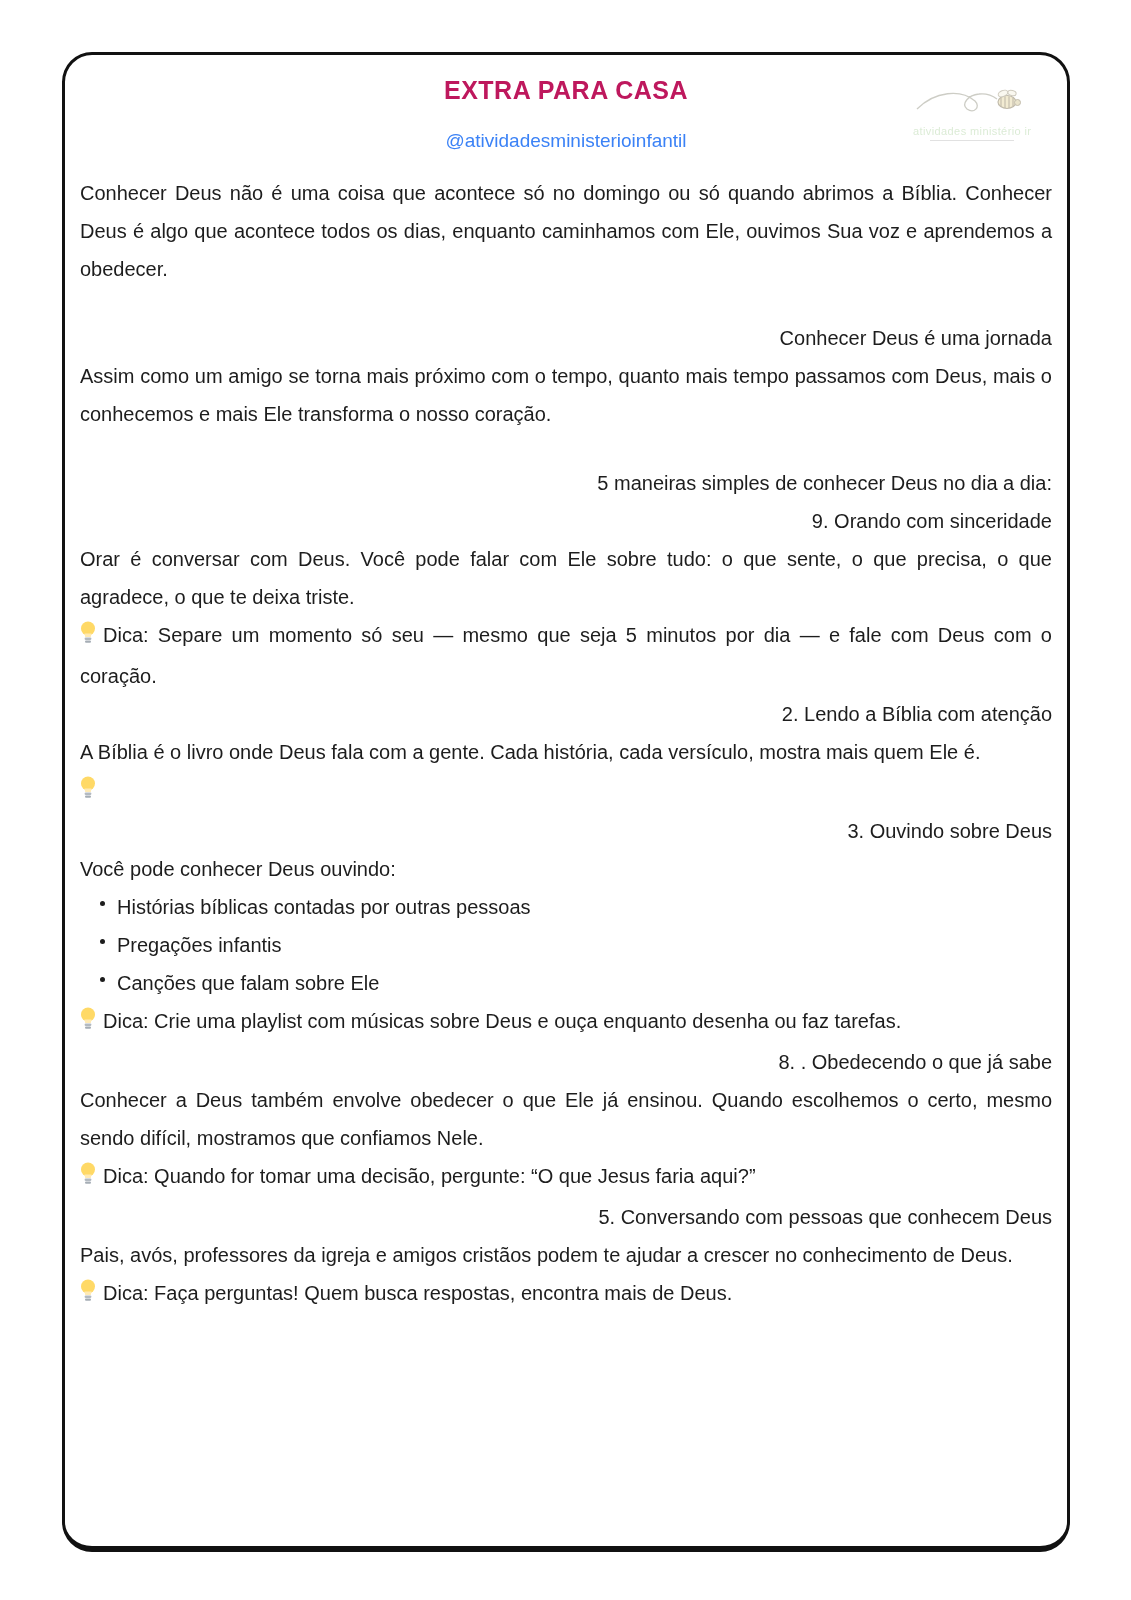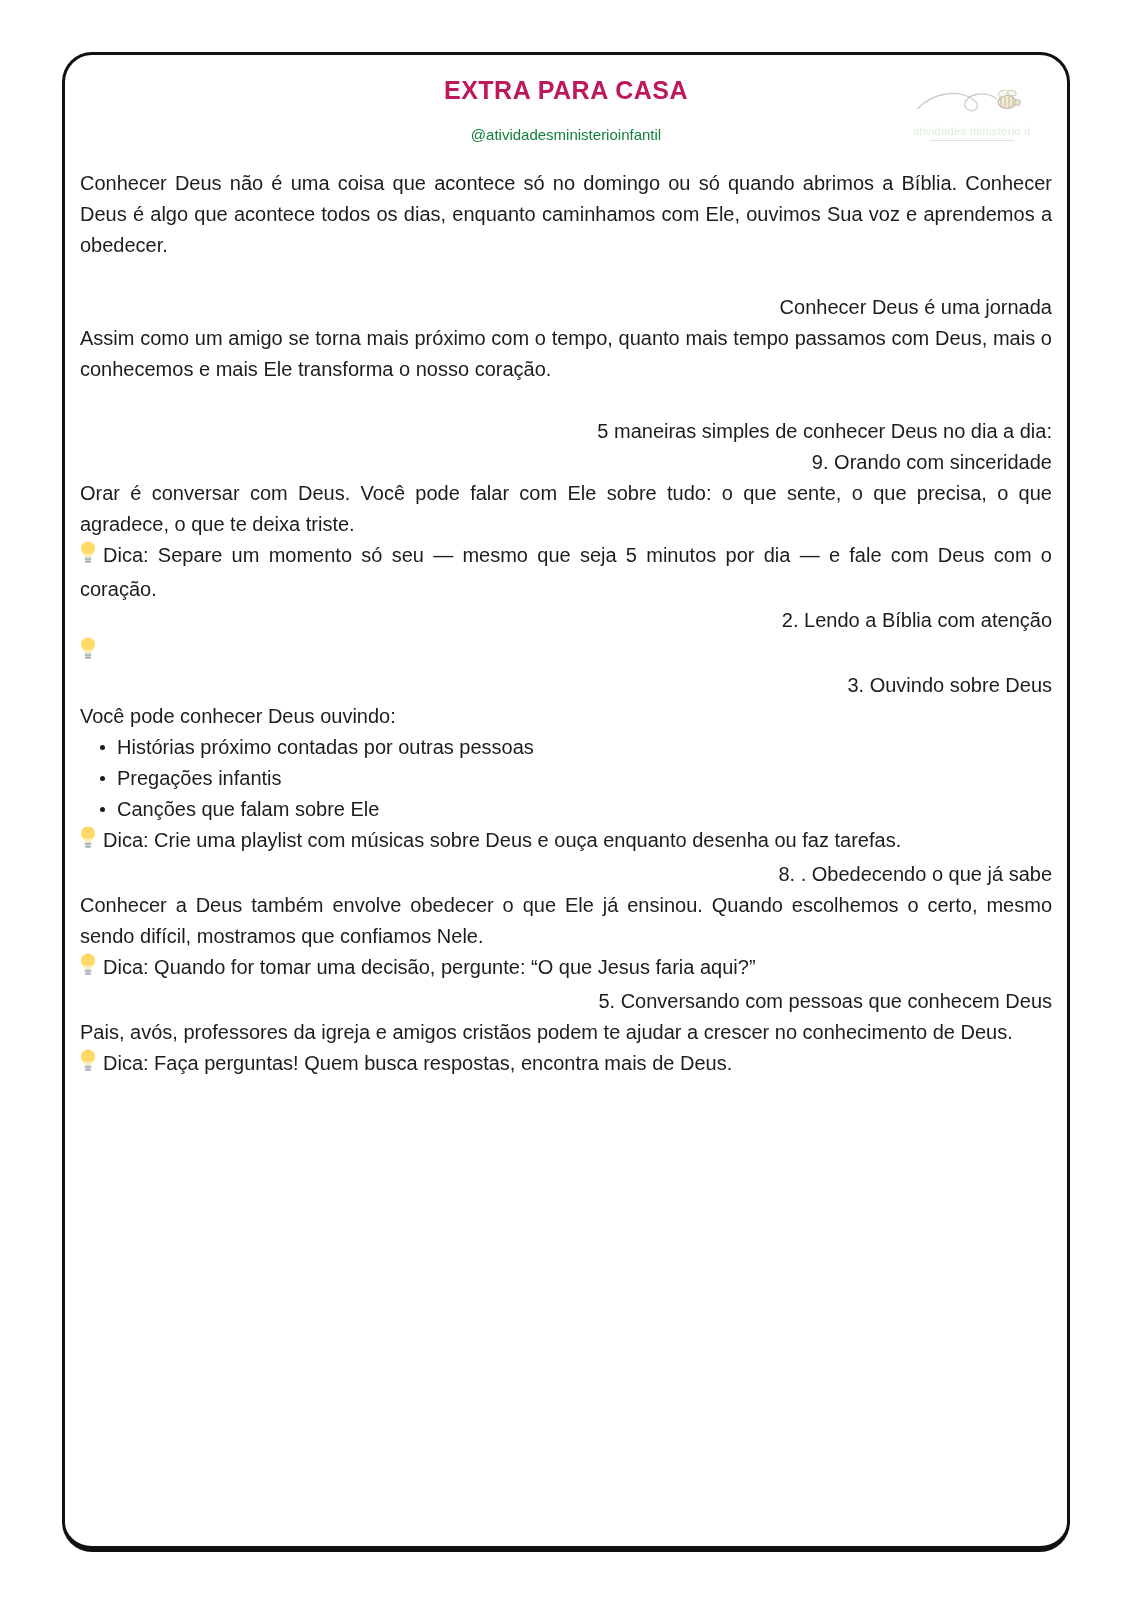--- a/index.html
+++ b/index.html
@@ -23,24 +23,24 @@
   .page-title {
     text-align: center;
     font-size: 25px;
     font-weight: bold;
     letter-spacing: 0.5px;
     line-height: 30px;
     color: #be185d;
   }
   .handle {
     text-align: center;
-    font-size: 15px;
+    font-size: 19px;
     line-height: 20px;
-    margin-top: 20px;
-    color: #15803d;
+    margin-top: 26px;
+    color: #3b82f6;
   }
   .logo {
     position: absolute;
     top: 26px; right: 36px;
     width: 118px;
     opacity: 0.55;
     text-align: center;
     pointer-events: none;
   }
   .logo-text {
@@ -53,21 +53,21 @@
     overflow: hidden;
   }
   .logo-line {
     width: 84px; height: 1px;
     background: #c9c9c9;
     margin: 3px auto 0 auto;
   }
   .content {
     margin-top: 23px;
     font-size: 20px;
-    line-height: 31px;
+    line-height: 38px;
   }
   .para  { text-align: justify; }
   .head  { font-weight: normal; text-align: right; margin-left: 12px; }
   .blank-before { margin-top: 31px; }
   .tip   { text-align: justify; }
   .verse { text-align: left; }
   .icon-inline {
     display: inline-block;
     vertical-align: -3px;
     margin-right: 7px;
@@ -120,32 +120,33 @@
     <p class="para">Orar é conversar com Deus. Você pode falar com Ele sobre tudo: o que sente, o que precisa, o que agradece, o que te deixa triste.</p>
 
     <p class="tip"><span class="icon-inline"><svg width="16" height="24" viewBox="0 0 16 24">
             <circle cx="8" cy="7.5" r="7" fill="#ffd966"></circle>
             <path d="M4.5 12.5 L11.5 12.5 L10.8 16 L5.2 16 Z" fill="#ffeab3"></path>
             <rect x="4.6" y="16.5" width="6.8" height="2.4" rx="1.2" fill="#b3bac1"></rect>
             <rect x="5" y="19.6" width="6" height="2.2" rx="1.1" fill="#a5adb5"></rect>
           </svg></span><span>Dica: Separe um momento só seu — mesmo que seja 5 minutos por dia — e fale com Deus com o coração.</span></p>
 
     <p class="head">2. Lendo a Bíblia com atenção</p>
+    <p class="para">A Bíblia é o livro onde Deus fala com a gente. Cada história, cada versículo, mostra mais quem Ele é.</p>
 
     <p class="tip"><span class="icon-inline"><svg width="16" height="24" viewBox="0 0 16 24">
             <circle cx="8" cy="7.5" r="7" fill="#ffd966"></circle>
             <path d="M4.5 12.5 L11.5 12.5 L10.8 16 L5.2 16 Z" fill="#ffeab3"></path>
             <rect x="4.6" y="16.5" width="6.8" height="2.4" rx="1.2" fill="#b3bac1"></rect>
             <rect x="5" y="19.6" width="6" height="2.2" rx="1.1" fill="#a5adb5"></rect>
           </svg></span></p>
 
     <p class="head">3. Ouvindo sobre Deus</p>
     <p class="para">Você pode conhecer Deus ouvindo:</p>
 
-    <p class="bullet-item">Histórias próximo contadas por outras pessoas</p>
+    <p class="bullet-item">Histórias bíblicas contadas por outras pessoas</p>
     <p class="bullet-item">Pregações infantis</p>
     <p class="bullet-item">Canções que falam sobre Ele</p>
 
     <p class="tip"><span class="icon-inline"><svg width="16" height="24" viewBox="0 0 16 24">
             <circle cx="8" cy="7.5" r="7" fill="#ffd966"></circle>
             <path d="M4.5 12.5 L11.5 12.5 L10.8 16 L5.2 16 Z" fill="#ffeab3"></path>
             <rect x="4.6" y="16.5" width="6.8" height="2.4" rx="1.2" fill="#b3bac1"></rect>
             <rect x="5" y="19.6" width="6" height="2.2" rx="1.1" fill="#a5adb5"></rect>
           </svg></span><span>Dica: Crie uma playlist com músicas sobre Deus e ouça enquanto desenha ou faz tarefas.</span></p>
 

